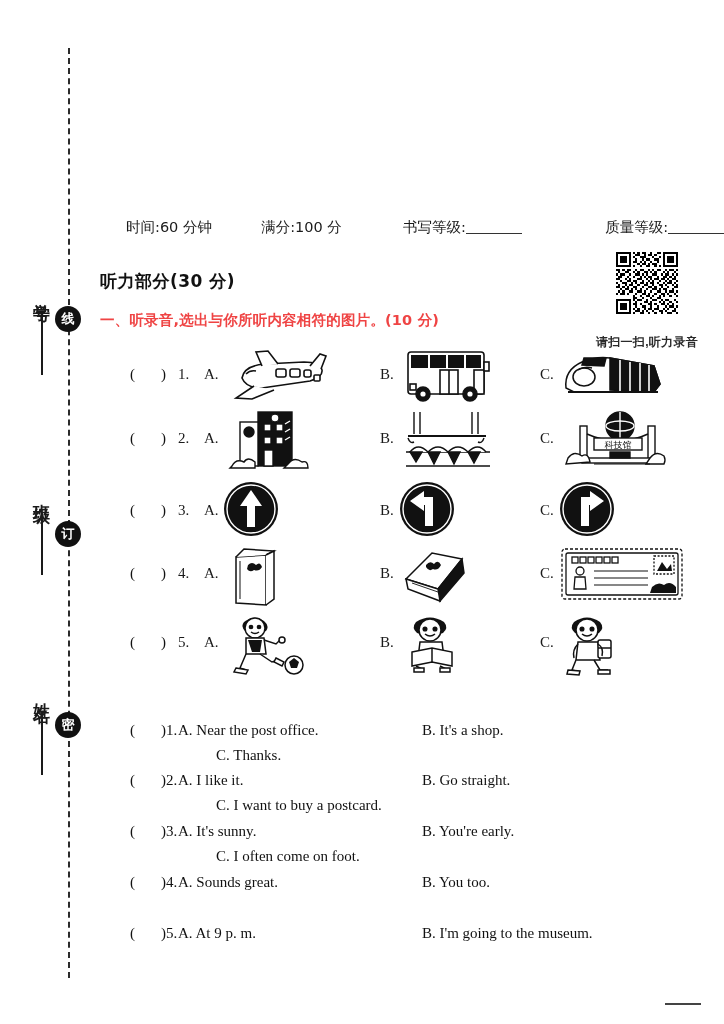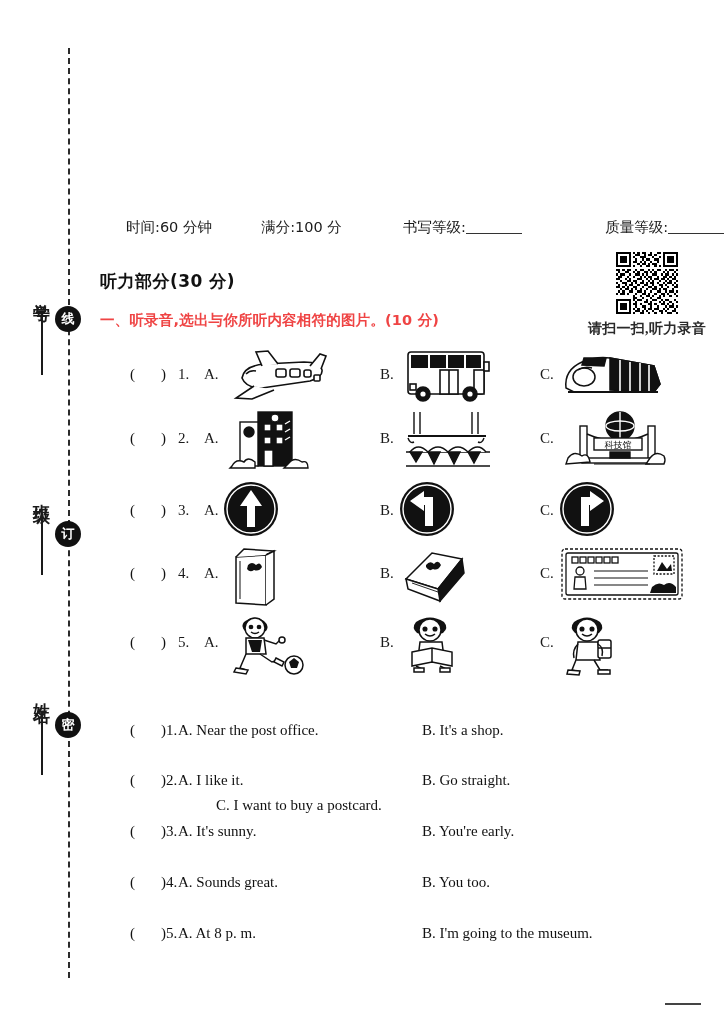--- a/index.html
+++ b/index.html
@@ -111,23 +111,23 @@
     width: 124px;
     text-align: center;
   }
   .qr-img {
     width: 62px;
     height: 62px;
     margin: 0 auto;
     display: block;
   }
   .qr-caption {
-    margin-top: 6px;
-    font-family: Liberation Serif, serif;
-    font-size: 14px;
+    margin-top: 20px;
+    font-family: Liberation Sans, sans-serif;
+    font-size: 12px;
     font-weight: bold;
     color: #2a2a2a;
     letter-spacing: 0.3px;
   }
 
   
   .part-title {
     position: absolute;
     left: 0;
     top: 270px;
@@ -830,53 +830,59 @@
       </div>
     </div>
 
 
     <div class="txt-block" style="top:722px;">
       <div class="txt-line">
         <span class="tb-paren"><span>(</span><span class="sp"></span><span>)</span><span>1.</span></span>
         <span class="tb-a">A. Near the post office.</span>
         <span class="tb-b">B. It's a shop.</span>
       </div>
+      <div class="txt-line">
+        <span class="tb-c">C. Thanks.</span>
+      </div>
     </div>
 
     <div class="txt-block" style="top:772px;">
       <div class="txt-line">
         <span class="tb-paren"><span>(</span><span class="sp"></span><span>)</span><span>2.</span></span>
         <span class="tb-a">A. I like it.</span>
         <span class="tb-b">B. Go straight.</span>
       </div>
       <div class="txt-line">
         <span class="tb-c">C. I want to buy a postcard.</span>
       </div>
     </div>
 
     <div class="txt-block" style="top:823px;">
       <div class="txt-line">
         <span class="tb-paren"><span>(</span><span class="sp"></span><span>)</span><span>3.</span></span>
         <span class="tb-a">A. It's sunny.</span>
         <span class="tb-b">B. You're early.</span>
       </div>
+      <div class="txt-line">
+        <span class="tb-c">C. I often come on foot.</span>
+      </div>
     </div>
 
     <div class="txt-block" style="top:874px;">
       <div class="txt-line">
         <span class="tb-paren"><span>(</span><span class="sp"></span><span>)</span><span>4.</span></span>
         <span class="tb-a">A. Sounds great.</span>
         <span class="tb-b">B. You too.</span>
       </div>
     </div>
 
     <div class="txt-block" style="top:925px;">
       <div class="txt-line">
         <span class="tb-paren"><span>(</span><span class="sp"></span><span>)</span><span>5.</span></span>
-        <span class="tb-a">A. At 8 p. m.</span>
+        <span class="tb-a">A. At 9 p. m.</span>
         <span class="tb-b">B. I'm going to the museum.</span>
       </div>
     </div>
 
   </div>
 
   <div class="bottom-rule"></div>
 </div>
 
 </body></html>

